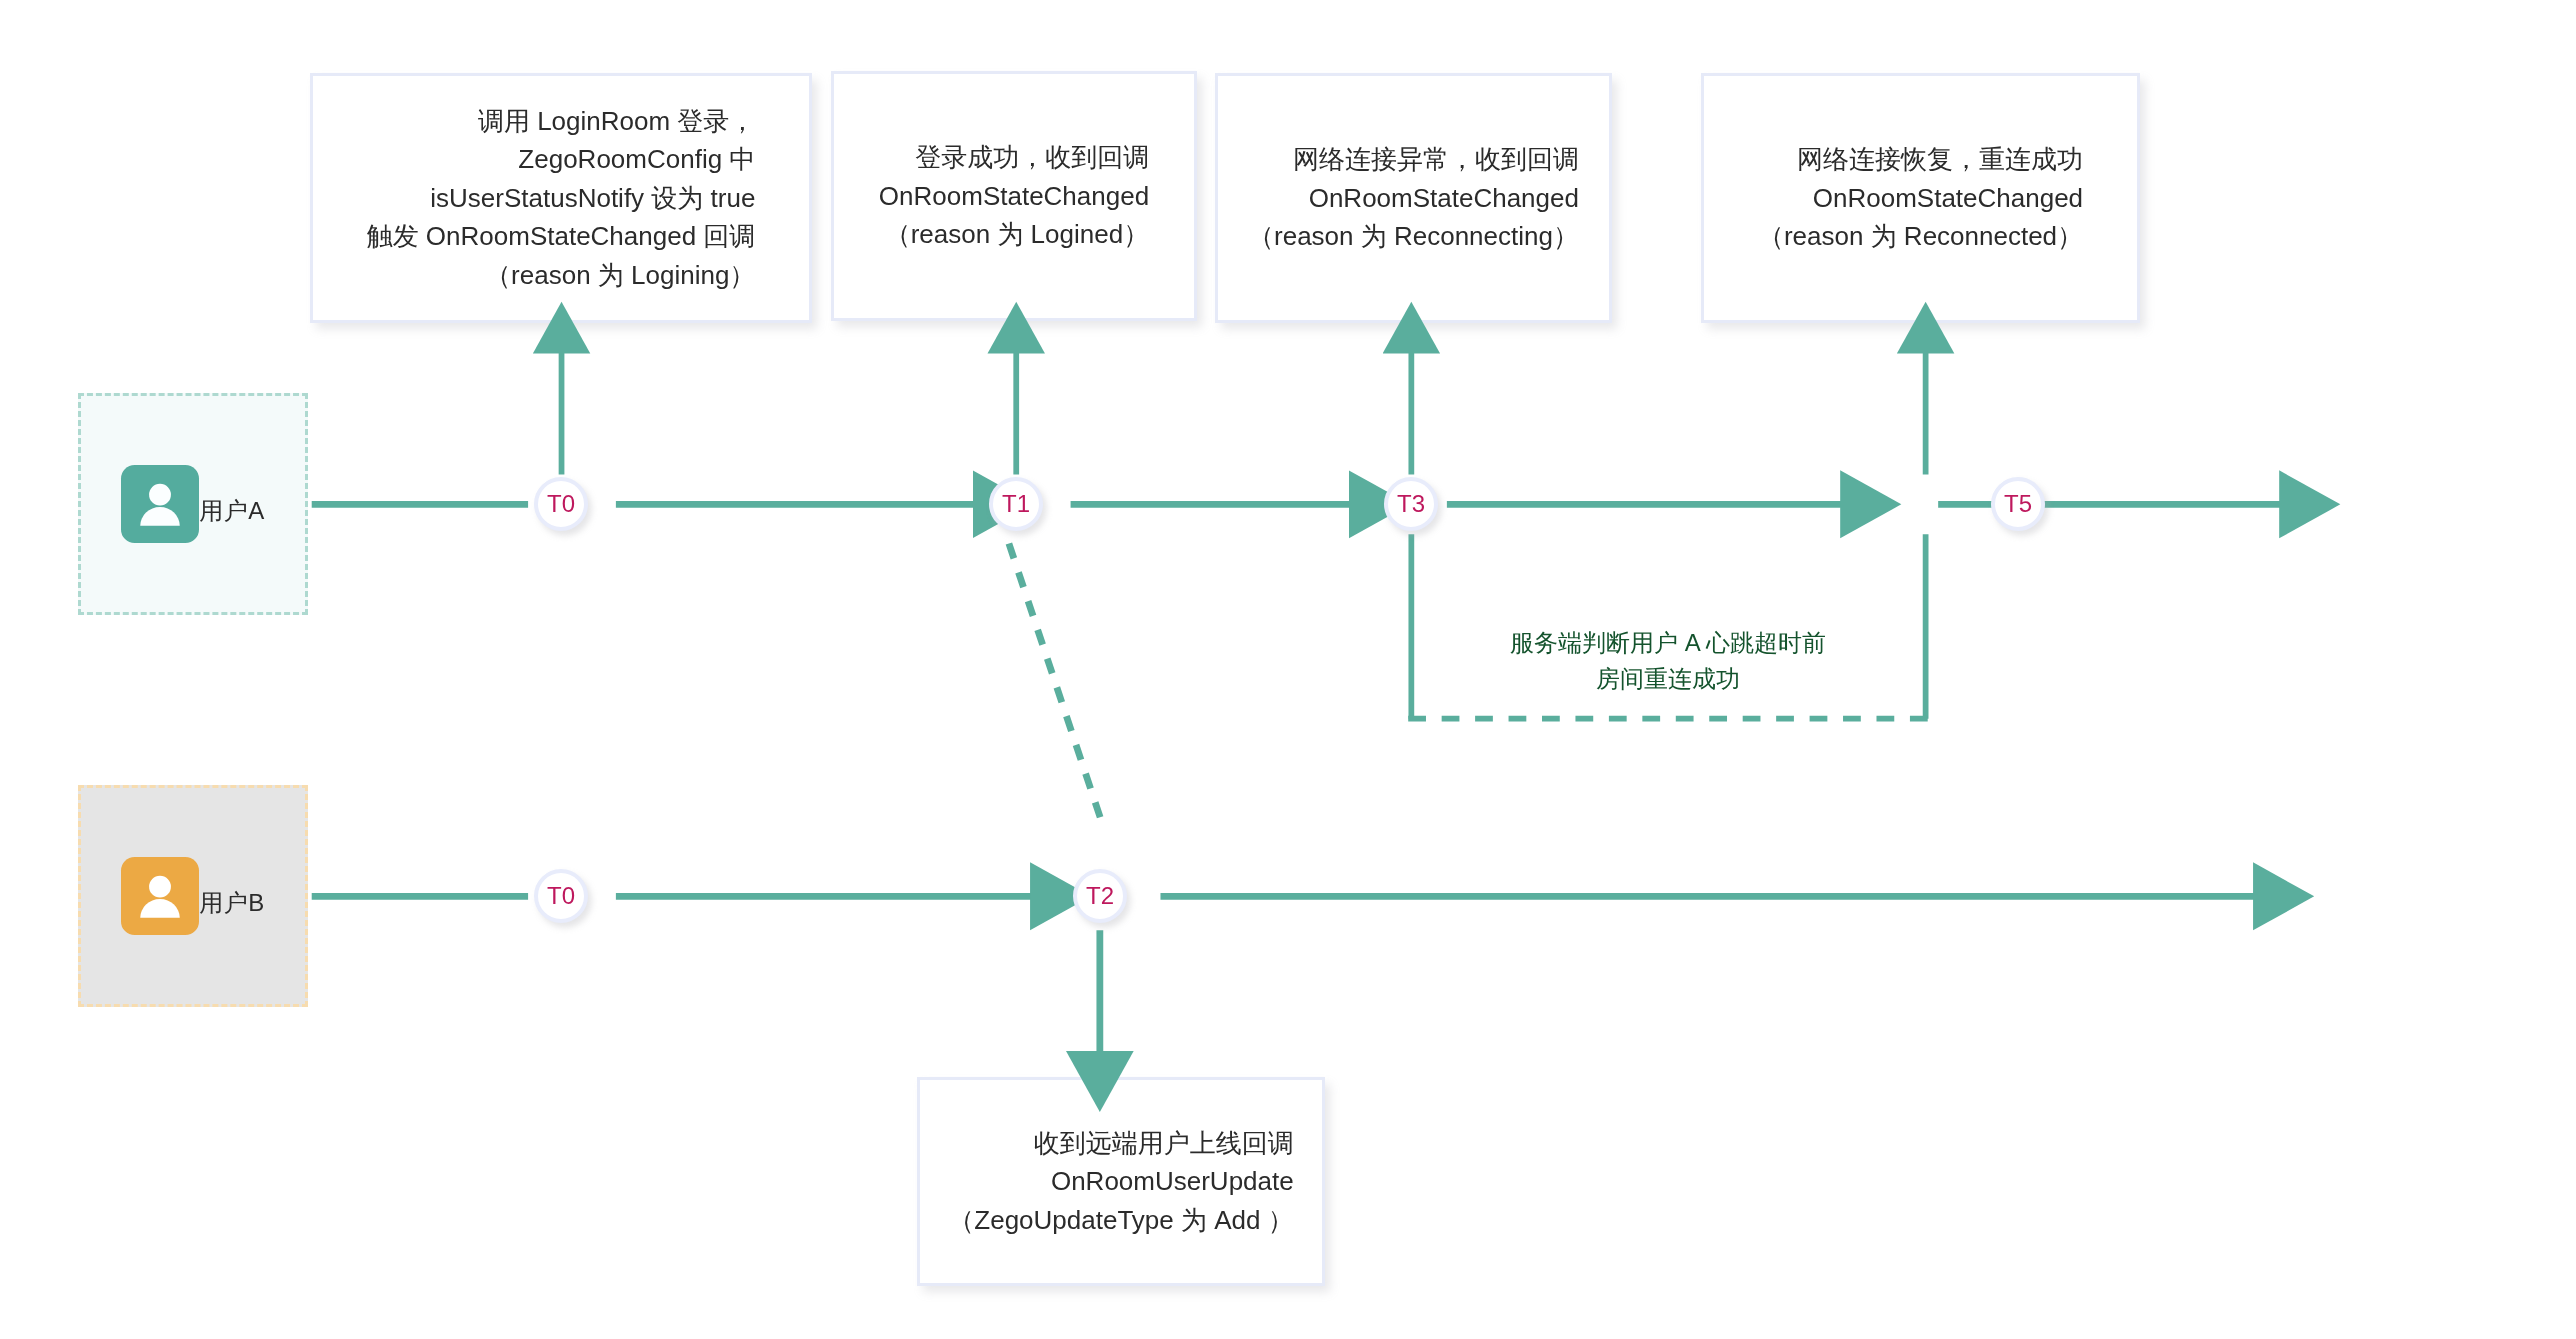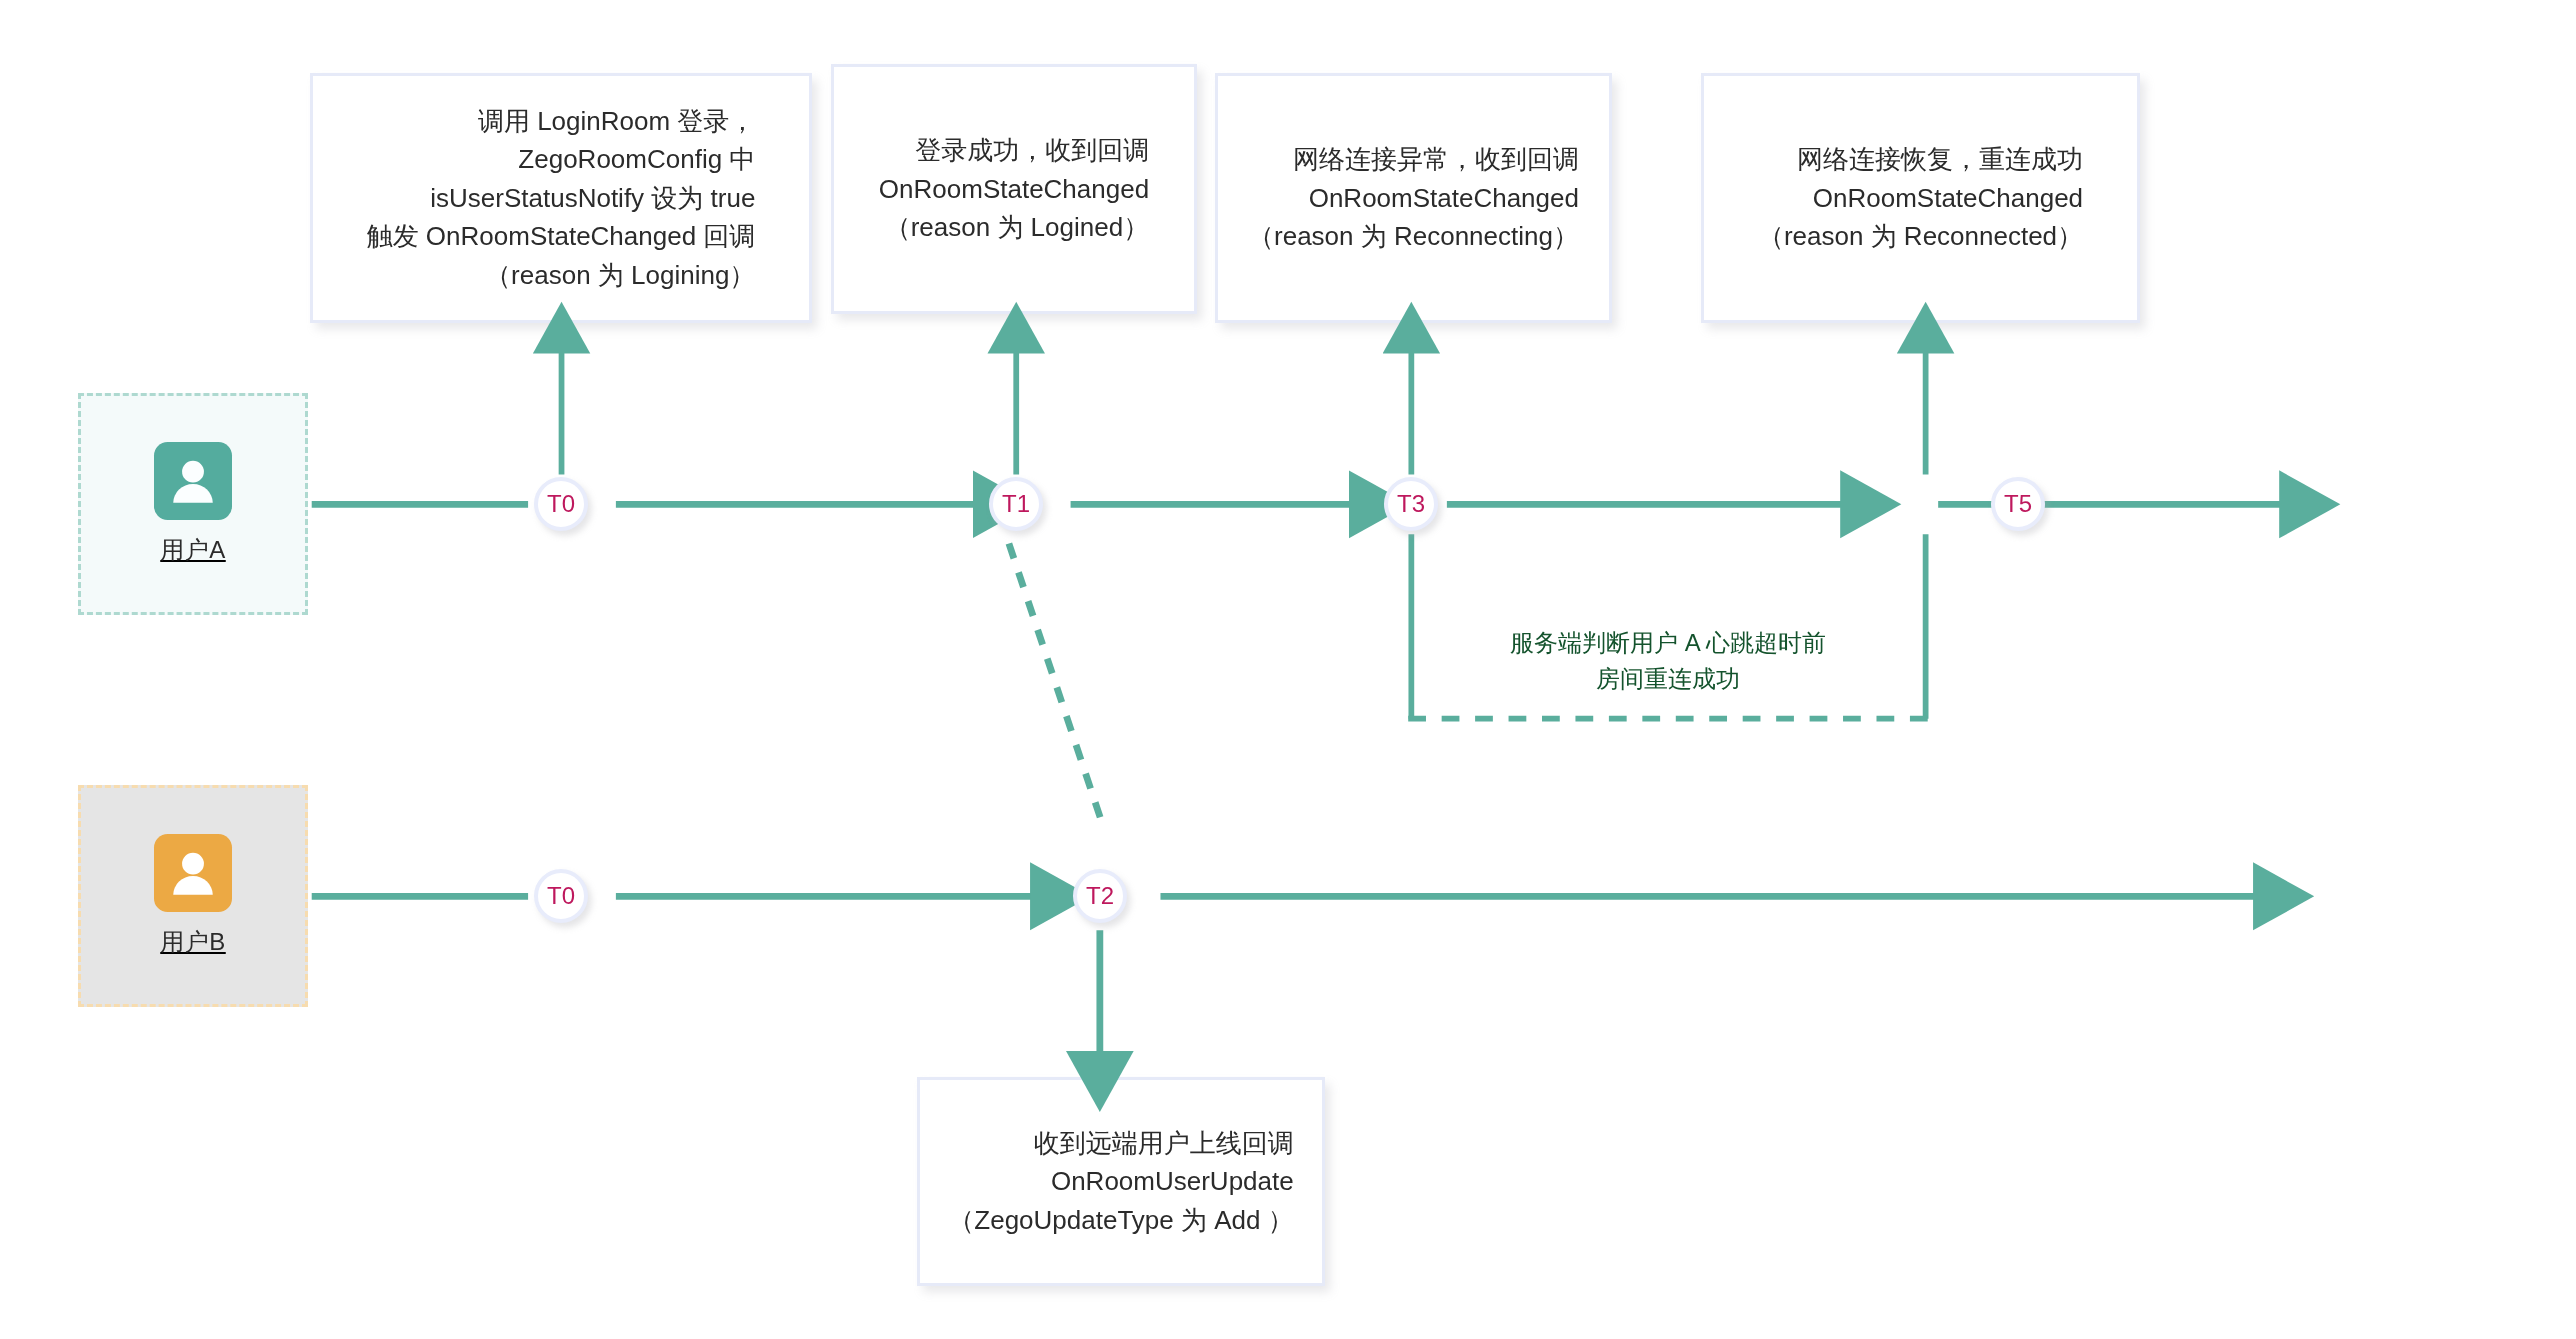--- a/index.html
+++ b/index.html
@@ -32,24 +32,23 @@
     line-height:1.48;
     padding:9.4px 13.6px;
     white-space:pre-line;
   }
 
   
   .party{
     position:absolute;
     box-sizing:border-box;
     display:flex;
-    flex-direction:column;
+    flex-direction:row;
     align-items:center;
     justify-content:center;
-    text-decoration:underline;
   }
   .party.a{
     border:3.7px dashed #aed9d0;
     background:#f4fafa;
   }
   .party.b{
     border:3.7px dashed #f7dcaf;
     background:#e5e5e5;
   }
   .avatar-tile{
@@ -148,21 +147,21 @@
       <line x1="2104" y1="1780" x2="2104" y2="2030" stroke="#5aae9d" stroke-width="13" marker-end="url(#ah)"></line>
     </g>
   </svg>
 
   <div class="note" style="left:310px; top:73px; width:502px; height:250px;">调用 LoginRoom 登录，
 ZegoRoomConfig 中
 isUserStatusNotify 设为 true
 触发 OnRoomStateChanged 回调
 （reason 为 Logining）</div>
 
-  <div class="note" style="left:831px; top:64px; width:366px; height:250px;">登录成功，收到回调
+  <div class="note" style="left:831px; top:71px; width:366px; height:250px;">登录成功，收到回调
 OnRoomStateChanged
 （reason 为 Logined）</div>
 
   <div class="note" style="left:1215px; top:73px; width:397px; height:250px;">网络连接异常，收到回调
 OnRoomStateChanged
 （reason 为 Reconnecting）</div>
 
   <div class="note" style="left:1701px; top:73px; width:439px; height:250px;">网络连接恢复，重连成功
 OnRoomStateChanged
 （reason 为 Reconnected）</div>

